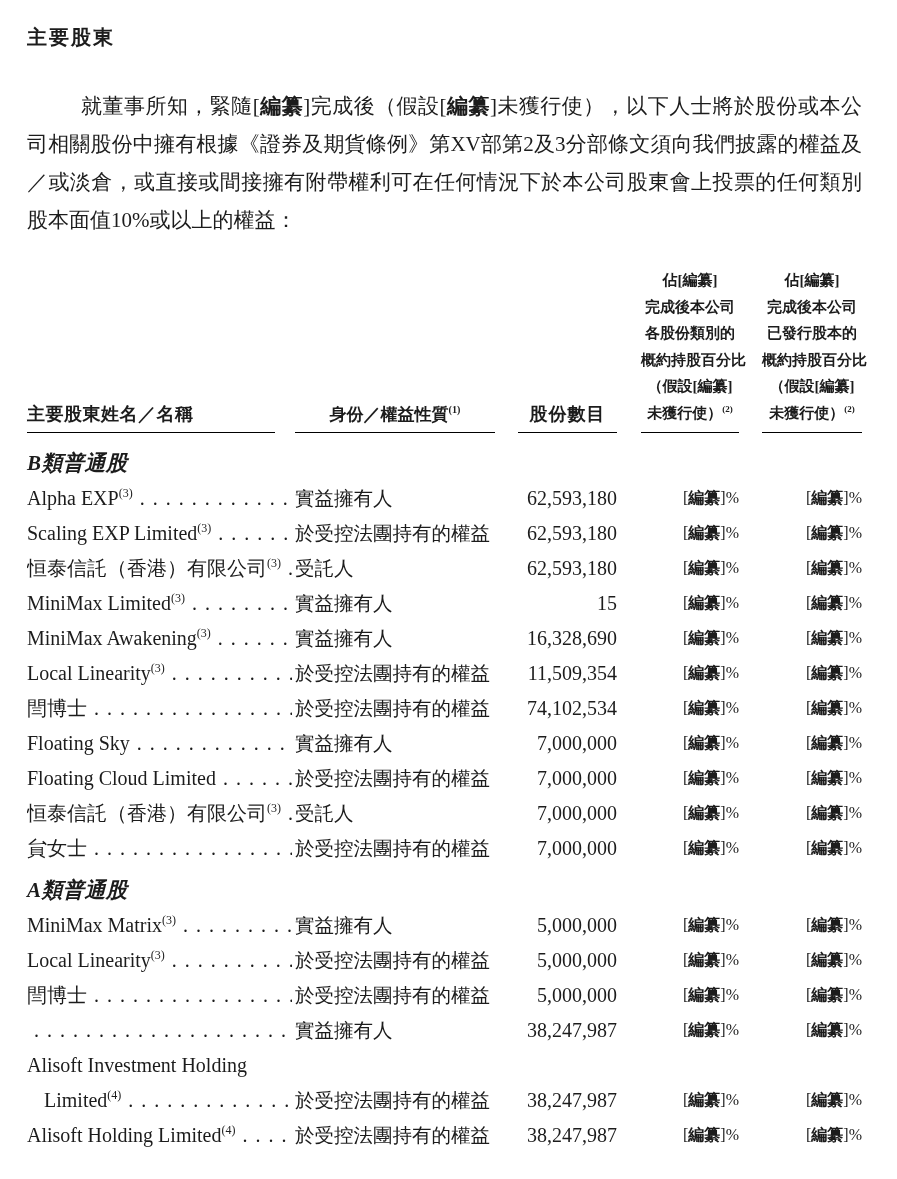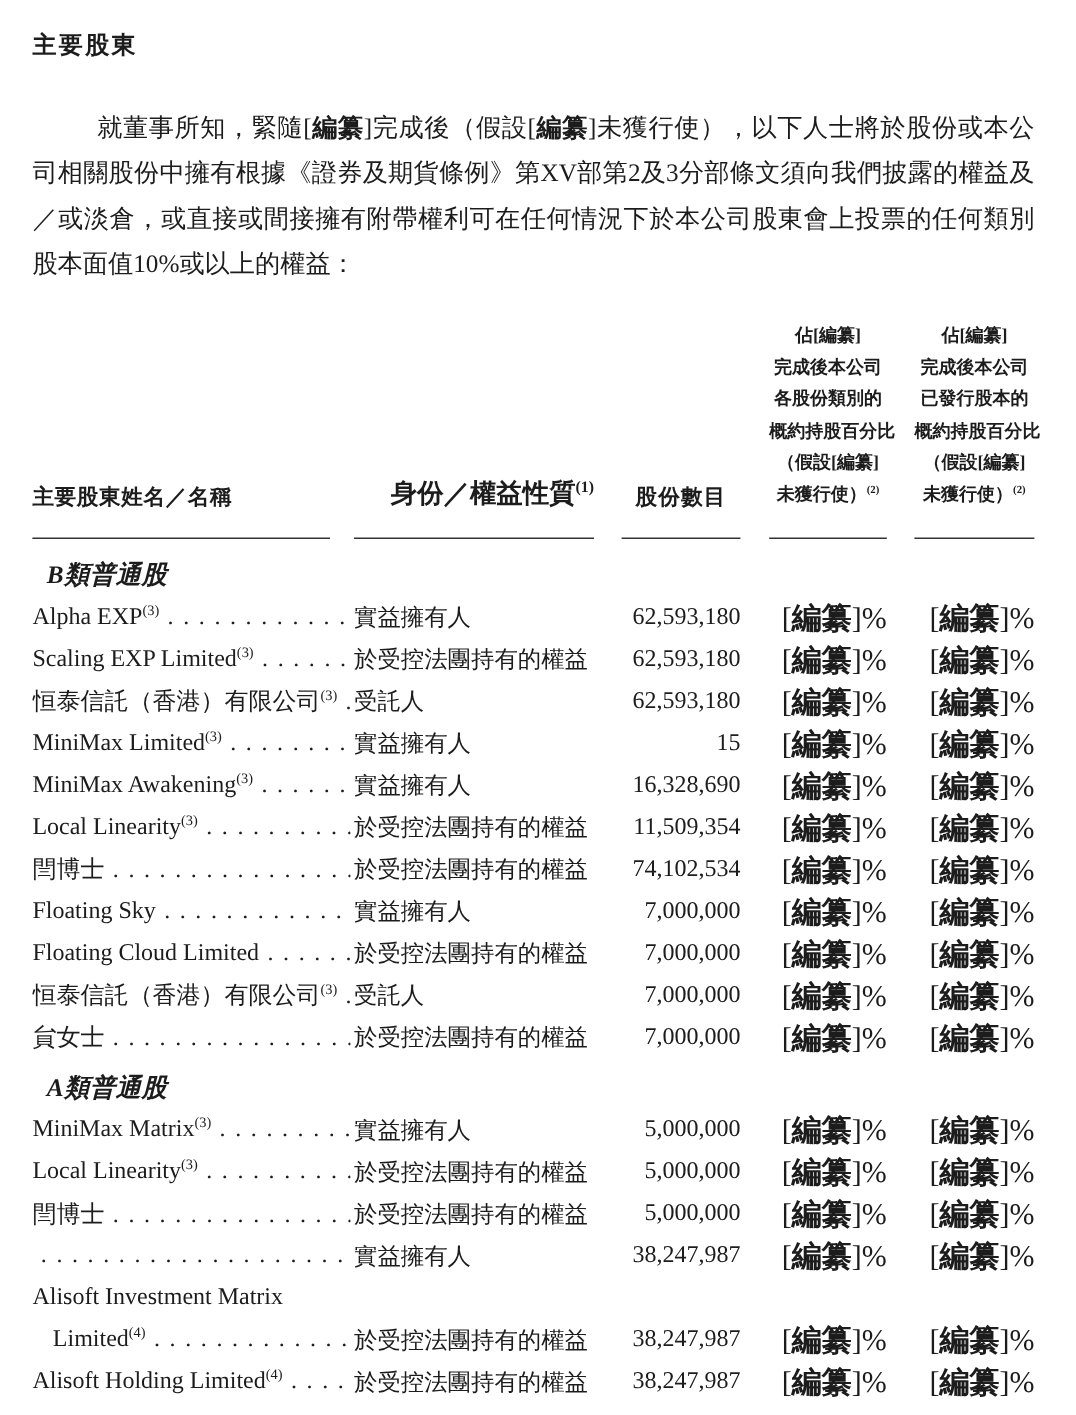--- a/index.html
+++ b/index.html
@@ -17,42 +17,42 @@
     margin:36px 0 0 0;
     font-size:21px;line-height:38px;
     text-align:justify;text-justify:inter-ideograph;
     text-indent:54px;
   }
   b.blk{font-weight:bold;}
   
   .tbl{margin-top:28px;}
   .grid{display:grid;grid-template-columns:268px 223px 99px 122px 123px;}
   .thead{align-items:end;}
-  .th-inner{border-bottom:1.5px solid #000;padding-bottom:22px;font-weight:bold;}
+  .th-inner{border-bottom:1.5px solid #000;padding-bottom:6px;font-weight:bold;}
   .th1{width:248px;font-size:18px;text-align:left;letter-spacing:0.5px;}
-  .th2{width:200px;font-size:22px;text-align:right;}
+  .th2{width:200px;font-size:17px;text-align:center;}
   .th3{width:99px;font-size:18px;text-align:center;letter-spacing:1px;}
   .th45{width:98px;margin-left:auto;font-size:15px;text-align:center;line-height:26.5px;white-space:nowrap;}
   .th5{width:100px;}
   sup{font-size:0.6em;vertical-align:super;line-height:0;}
   
   .sec-h{
     font-size:21px;font-weight:bold;font-style:italic;
-    height:28px;line-height:28px;margin:10px 0 4px 12px;letter-spacing:0.5px;
+    height:28px;line-height:28px;margin:10px 0 4px 0;letter-spacing:0.5px;
   }
   .tbody{margin-top:16px;}
   
   .row{height:35px;align-items:center;font-size:20px;}
   .c-name{display:flex;align-items:baseline;white-space:nowrap;overflow:hidden;}
   .c-name .nm{flex:0 0 auto;text-align:right;}
   .c-name.indent{padding-left:17px;}
   .leader{flex:1 1 auto;overflow:hidden;white-space:nowrap;margin-left:7px;margin-right:3px;letter-spacing:1.5px;}
   .c-cap{white-space:nowrap;font-size:19.5px;}
   .c-num{text-align:right;white-space:nowrap;}
-  .c-pct{text-align:right;white-space:nowrap;font-size:25px;}
+  .c-pct{text-align:right;white-space:nowrap;font-size:16px;}
 </style>
 </head>
 <body>
 
 <div class="page">
   <h1 class="title">主要股東</h1>
 
   <p class="intro" id="intro">就董事所知，緊隨[<b class="blk">編纂</b>]完成後（假設[<b class="blk">編纂</b>]未獲行使），以下人士將於股份或本公司相關股份中擁有根據《證券及期貨條例》第XV部第2及3分部條文須向我們披露的權益及／或淡倉，或直接或間接擁有附帶權利可在任何情況下於本公司股東會上投票的任何類別股本面值10%或以上的權益：</p>
 
   <div class="tbl">
@@ -237,21 +237,21 @@
     <div class="c-name">
               <span class="leader">. . . . . . . . . . . . . . . . . . . . . . . . . . . . . . . . . . . . . . . . . . . . . . . . . . . . . . . . . . . . . . . . . . . . . . . . . . . . . . . . </span>
     </div>
     <div class="c-cap">實益擁有人</div>
     <div class="c-num">38,247,987</div>
     <div class="c-pct">[<b class="blk">編纂</b>]%</div>
     <div class="c-pct">[<b class="blk">編纂</b>]%</div>
   </div>
           <div class="grid row">
     <div class="c-name">
-      <span class="nm">Alisoft Investment Matrix</span>
+      <span class="nm">Alisoft Investment Holding</span>
               <span class="leader"></span>
     </div>
     <div class="c-cap"></div>
     <div class="c-num"></div>
     <div class="c-pct"></div>
     <div class="c-pct"></div>
   </div>
           <div class="grid row">
     <div class="c-name indent">
       <span class="nm">Limited<sup>(4)</sup></span>

